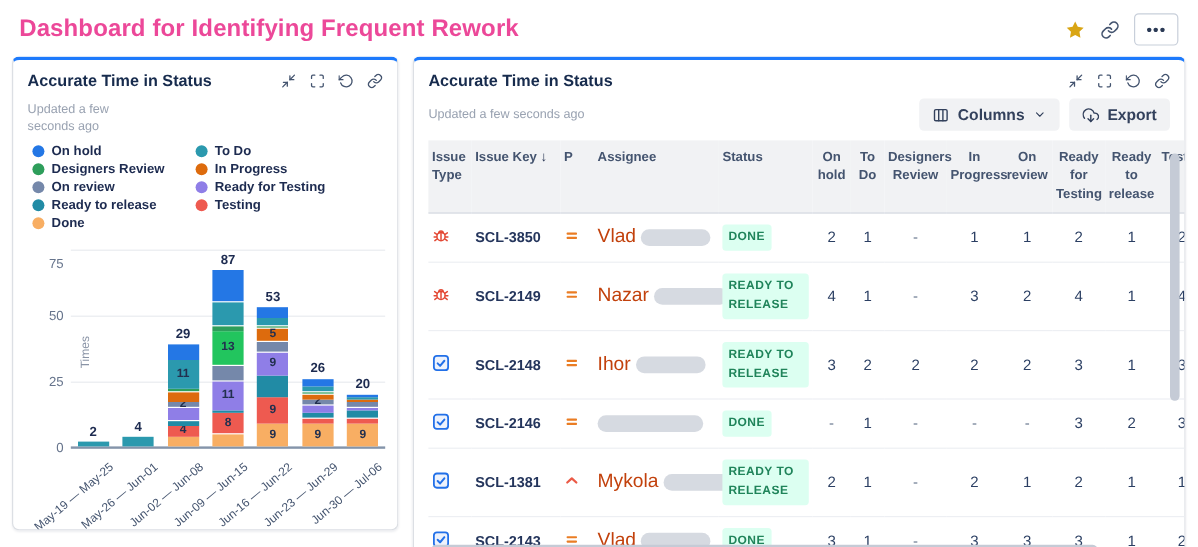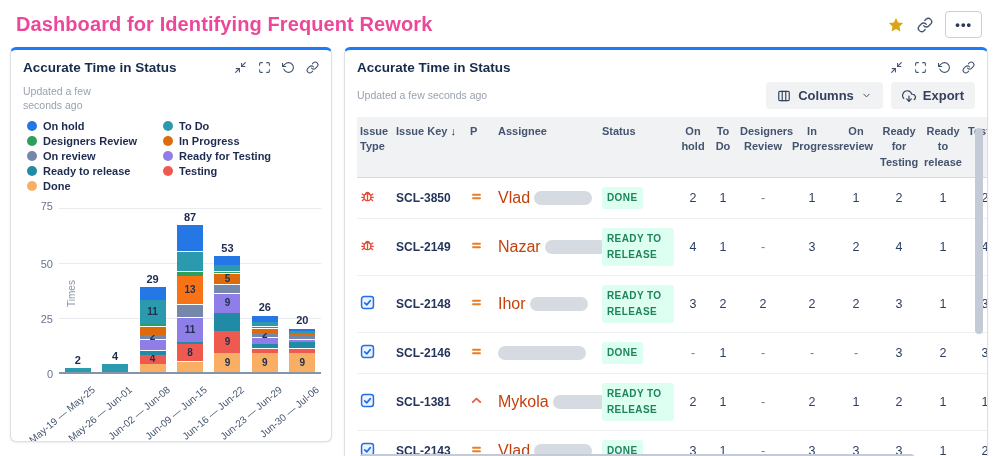--- a/index.html
+++ b/index.html
@@ -187,21 +187,21 @@
       </div>
     <div class="chart">
       <div class="plot" id="plot">
         <div class="ylabel">Times</div>
       <div class="ytick" style="bottom: -6px;">0</div>
           <div class="gridline" style="bottom: 55px;"></div>
           <div class="ytick" style="bottom: 49px;">25</div>
           <div class="gridline" style="bottom: 110px;"></div>
           <div class="ytick" style="bottom: 104px;">50</div>
           <div class="gridline" style="bottom: 165px;"></div>
-          <div class="ytick" style="bottom: 162px;">75</div>
+          <div class="ytick" style="bottom: 148px;">75</div>
           <div class="zeroline"></div>
           <div class="bar-seg" style="left: 5.71429px; bottom: 2px; height: 3.9px; background: rgb(43, 153, 174);"></div>
           <div class="bar-total" style="left: -1.28571px; bottom: 8.4px;">2</div>
           <div class="bar-seg" style="left: 43.1429px; bottom: 2px; height: 8.3px; background: rgb(43, 153, 174);"></div>
           <div class="bar-total" style="left: 36.1429px; bottom: 12.8px;">4</div>
           <div class="bar-seg" style="left: 80.5714px; bottom: 2px; height: 8.3px; background: rgb(248, 174, 99);"></div>
           <div class="bar-seg" style="left: 80.5714px; bottom: 10.8px; height: 8.3px; background: rgb(238, 90, 80);">
             <div class="seg-label" style="top: 50%; margin-top: -6px;">4</div>
           </div>
           <div class="bar-seg" style="left: 80.5714px; bottom: 19.6px; height: 3.9px; background: rgb(33, 139, 165);"></div>
@@ -218,21 +218,21 @@
           <div class="bar-total" style="left: 73.5714px; bottom: 89.8px;">29</div>
           <div class="bar-seg" style="left: 118px; bottom: 2px; height: 10.5px; background: rgb(248, 174, 99);"></div>
           <div class="bar-seg" style="left: 118px; bottom: 13px; height: 17.1px; background: rgb(238, 90, 80);">
             <div class="seg-label" style="top: 50%; margin-top: -6px;">8</div>
           </div>
           <div class="bar-seg" style="left: 118px; bottom: 30.6px; height: 1.7px; background: rgb(33, 139, 165);"></div>
           <div class="bar-seg" style="left: 118px; bottom: 32.8px; height: 23.7px; background: rgb(143, 126, 231);">
             <div class="seg-label" style="top: 50%; margin-top: -6px;">11</div>
           </div>
           <div class="bar-seg" style="left: 118px; bottom: 57px; height: 12.7px; background: rgb(117, 136, 170);"></div>
-          <div class="bar-seg" style="left: 118px; bottom: 70.2px; height: 28.1px; background: #f97316;">
+          <div class="bar-seg" style="left: 118px; bottom: 70.2px; height: 28.1px; background: #22c55e;">
             <div class="seg-label" style="top: 50%; margin-top: -6px;">13</div>
           </div>
           <div class="bar-seg" style="left: 118px; bottom: 98.8px; height: 3.9px; background: rgb(46, 158, 91);"></div>
           <div class="bar-seg" style="left: 118px; bottom: 103.2px; height: 19.3px; background: rgb(43, 153, 174);"></div>
           <div class="bar-seg" style="left: 118px; bottom: 123px; height: 25.9px; background: rgb(36, 119, 229);"></div>
           <div class="bar-total" style="left: 111px; bottom: 151.4px;">87</div>
           <div class="bar-seg" style="left: 155.429px; bottom: 2px; height: 19.3px; background: rgb(248, 174, 99);">
             <div class="seg-label" style="top: 50%; margin-top: -6px;">9</div>
           </div>
           <div class="bar-seg" style="left: 155.429px; bottom: 21.8px; height: 21.5px; background: rgb(238, 90, 80);">

